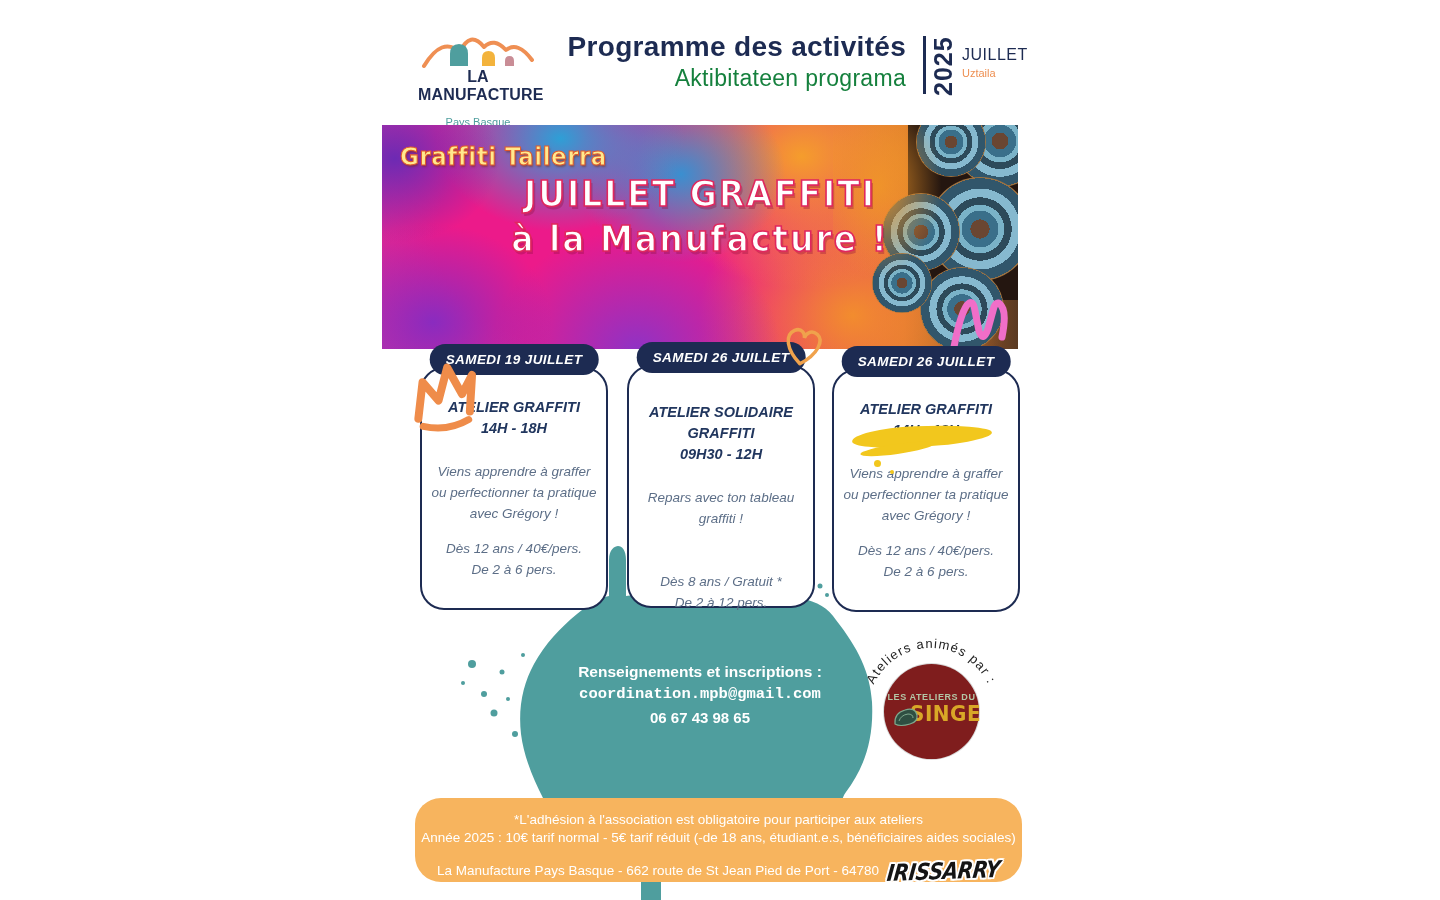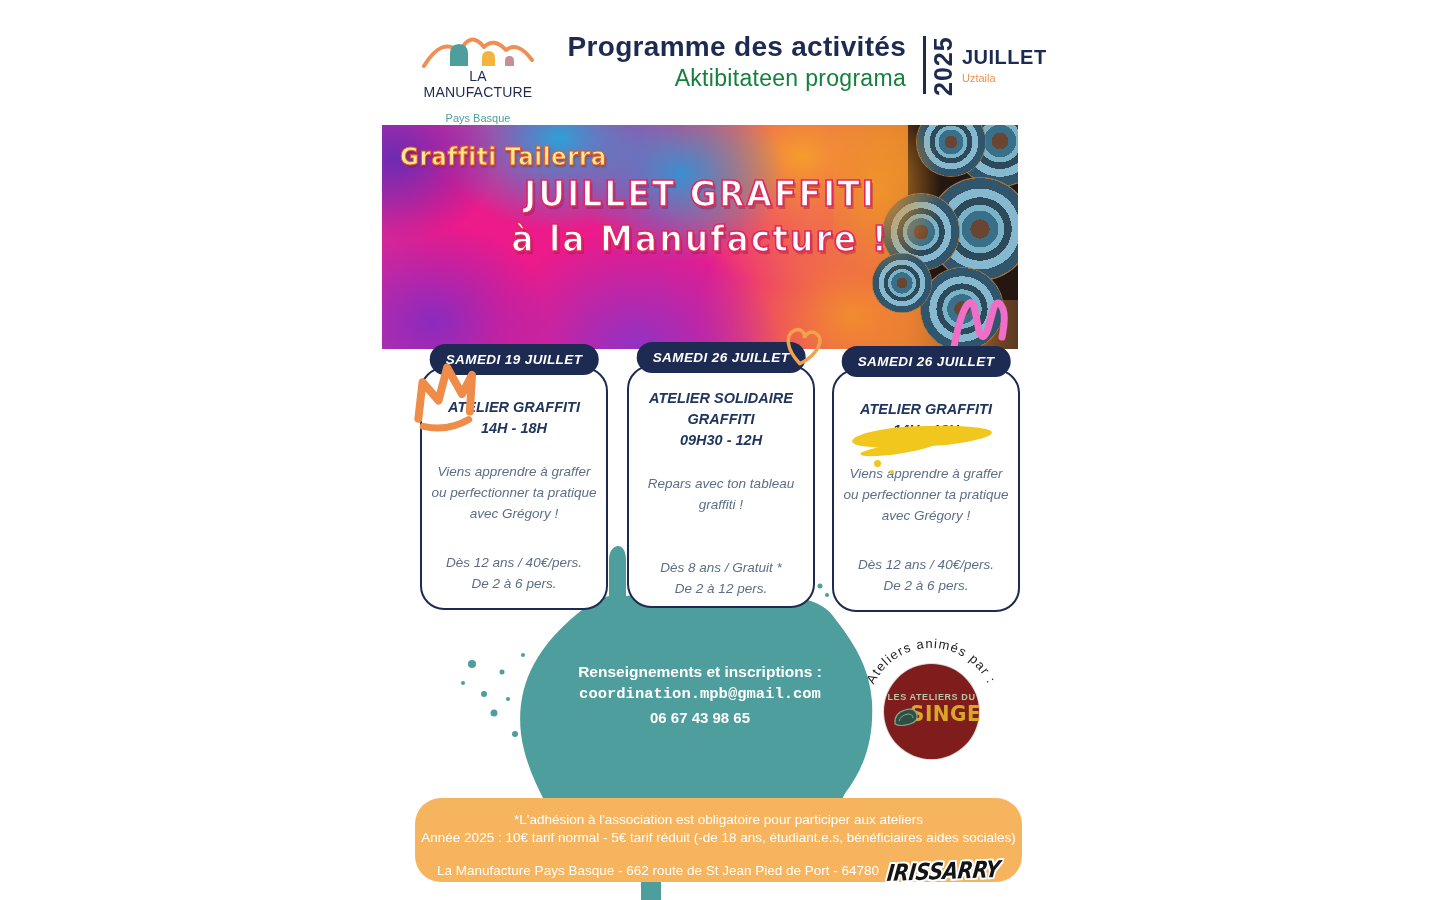--- a/index.html
+++ b/index.html
@@ -3,33 +3,33 @@
 <meta charset="utf-8">
 <style>
   * { margin:0; padding:0; box-sizing:border-box; }
   html,body { width:1440px; height:900px; background:#fff; overflow:hidden;
               font-family:"Liberation Sans", sans-serif; }
   .poster { position:absolute; left:0; top:0; width:1440px; height:900px; background:#fff; }
 
   
   .logo { position:absolute; left:418px; top:28px; width:120px; text-align:center; }
   .logo svg { display:block; margin:0 auto; }
-  .logo-name { font-size:14px; font-weight:normal; color:#1d2b52; letter-spacing:.2px; margin-top:-2px; }
+  .logo-name { font-size:16px; font-weight:bold; color:#1d2b52; letter-spacing:.2px; margin-top:-2px; }
   .logo-sub  { font-size:11px; color:#4f9e9e; margin-top:12px; }
 
   .title-block { position:absolute; left:500px; top:31px; width:406px; text-align:right; }
   .page-title    { font-size:28px; font-weight:bold; color:#1d2b52; letter-spacing:.3px; }
   .page-subtitle { font-size:23px; color:#15803d; margin-top:2px; letter-spacing:.3px; }
 
   .date-block { position:absolute; left:923px; top:34px; height:62px; }
   .date-divider { position:absolute; left:0; top:2px; width:2.5px; height:58px; background:#1d2b52; }
   .year-vertical { position:absolute; left:6px; top:0px; height:62px; writing-mode:vertical-rl;
                    transform:rotate(180deg); font-size:25px; font-weight:bold; color:#1d2b52; letter-spacing:1px; }
   .month-stack { position:absolute; left:39px; top:12px; white-space:nowrap; }
-  .month-label { font-size:20px; font-weight:bold; color:#1d2b52; letter-spacing:.5px; }
+  .month-label { font-size:16px; font-weight:normal; color:#1d2b52; letter-spacing:.5px; }
   .month-basque { font-size:11px; color:#ee9053; margin-top:3px; }
 
   
   .banner { position:absolute; left:382px; top:125px; width:636px; height:224px; overflow:hidden;
     background:
       radial-gradient(ellipse 150px 120px at 2% 15%, #6d2ab3 0%, rgba(109,42,179,0) 70%),
       radial-gradient(ellipse 170px 140px at 8% 88%, #8a2bbf 0%, rgba(138,43,191,0) 70%),
       radial-gradient(ellipse 200px 150px at 28% 6%, #2e9fd6 0%, rgba(46,159,214,0) 62%),
       radial-gradient(ellipse 190px 160px at 47% 22%, #3a8fd0 0%, rgba(58,143,208,0) 55%),
       radial-gradient(ellipse 240px 200px at 40% 100%, #9032c4 0%, rgba(144,50,196,0) 60%),
@@ -60,26 +60,26 @@
   .card { position:absolute; width:188px; height:243px; background:#fff; border:2.5px solid #1d2b52;
           border-radius:24px; z-index:2; text-align:center;font-style:italic; }
   .card1 { left:420px; top:367px; }
   .card2 { left:627px; top:365px; }
   .card3 { left:832px; top:369px; }
   .pill { position:absolute; top:-25px; left:50%; transform:translateX(-50%); background:#1d2b52;
           color:#fff; font-size:13.5px; font-weight:bold; letter-spacing:.4px; white-space:nowrap;
           padding:8px 16px; border-radius:17px; z-index:6; }
   .card-title { font-size:14.5px; font-weight:bold; color:#21365e; line-height:21px; padding:0 10px; position:relative; z-index:5; }
   .card1 .card-title, .card3 .card-title { margin-top:28px; }
-  .card2 .card-title { margin-top:21px; }
+  .card2 .card-title { margin-top:35px; }
   .card-time { font-size:14.5px; font-weight:bold; color:#21365e; line-height:21px; position:relative; z-index:5; }
   .card-desc { font-size:13.5px; color:#5c6e87; line-height:21px; padding:0 8px; position:relative; z-index:5; }
   .card1 .card-desc, .card3 .card-desc { margin-top:22px; }
   .card2 .card-desc { margin-top:22px; }
-  .card-price { font-size:13.5px; color:#5c6e87; line-height:21px; margin-top:28px; position:relative; z-index:5; }
+  .card-price { font-size:13.5px; color:#5c6e87; line-height:21px; margin-top:14px; position:relative; z-index:5; }
   .card2 .card-price { margin-top:42px; }
 
   
   .crown-doodle { position:absolute; left:404px; top:356px; z-index:5; transform:rotate(-6deg); }
   .heart-doodle { position:absolute; left:777px; top:320px; z-index:5; transform:rotate(10deg); }
   .smear  { position:absolute; background:#f2c71d; z-index:3; }
   .smear1 { left:852px; top:426px; width:140px; height:21px; transform:rotate(-2.5deg);
             border-radius:45% 55% 60% 40% / 60% 45% 55% 40%; }
   .smear2 { left:860px; top:444px; width:74px; height:10px; transform:rotate(-8deg); border-radius:50%; }
   .smear3 { left:874px; top:460px; width:7px; height:7px; border-radius:50%; }

